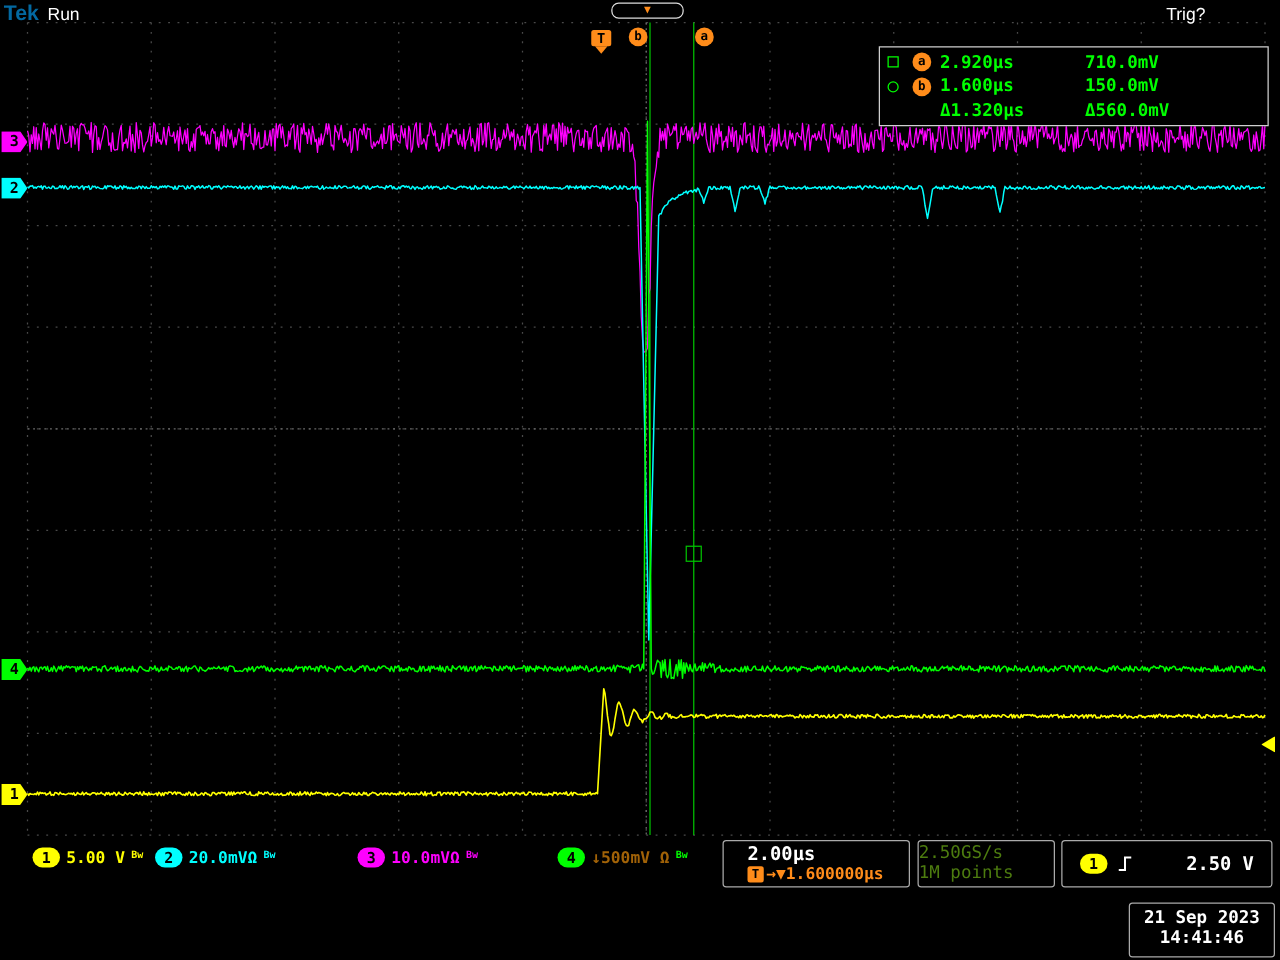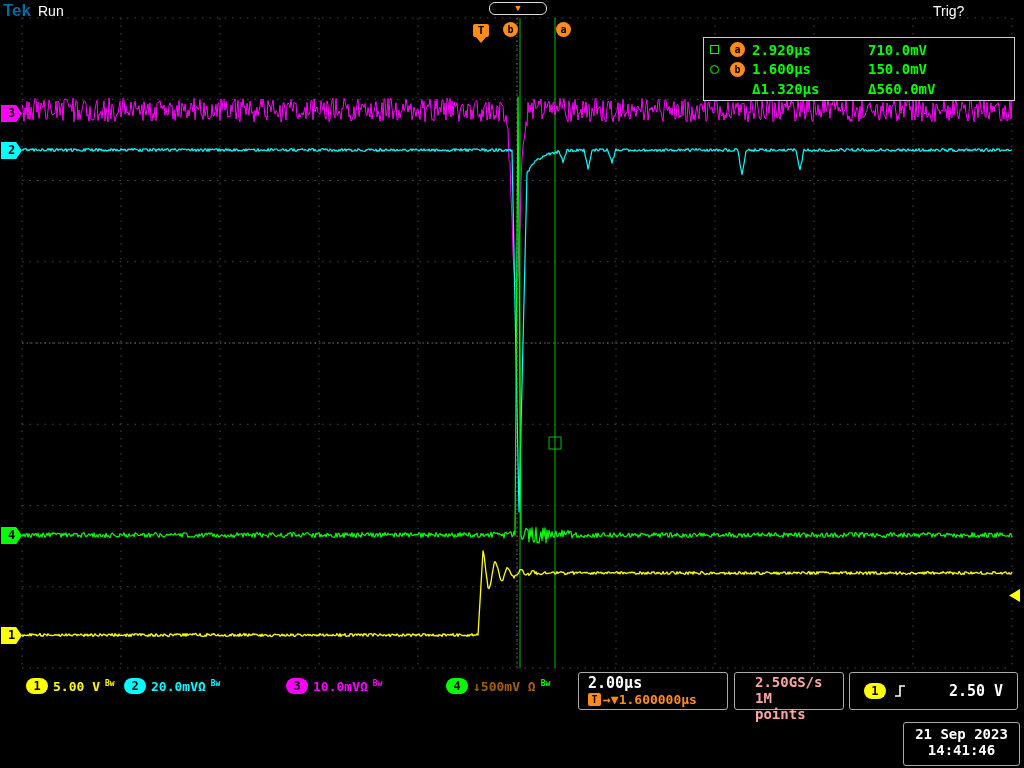--- a/index.html
+++ b/index.html
@@ -38,27 +38,27 @@
   .chtag{left:1px;width:21px;height:17px;color:#000;font:bold 12px/17px "DejaVu Sans Mono",monospace;
          text-align:center;clip-path:polygon(0 0,72% 0,100% 50%,72% 100%,0 100%);}
   .rmark{left:1009px;top:589px;width:11px;height:13px;background:#ffff00;clip-path:polygon(100% 0,0 50%,100% 100%);}
 
   
   .chgrp{top:676px;height:20px;display:flex;align-items:center;gap:5px;}
   .nbadge{display:inline-block;min-width:22px;height:16px;border-radius:8px;color:#000;
           font:bold 12px/16px "DejaVu Sans Mono",monospace;text-align:center;padding:0 2px;}
   .scale{font-weight:bold;font-size:13px;white-space:pre;}
   .bwg{font-size:8px;font-weight:bold;margin-top:-6px;}
-  .hbox{left:578px;top:672px;width:150px;height:38px;border:1px solid #aaa;border-radius:3px;padding:1px 9px;background:#000;}
+  .hbox{left:578px;top:672px;width:150px;height:38px;border:1px solid #aaa;border-radius:3px;padding:1px 19px;background:#000;}
   .hbox .l1{color:#fff;font-weight:bold;font-size:15px;}
   .hbox .l2{color:var(--orange);font-size:13px;font-weight:bold;display:flex;align-items:center;gap:2px;}
   .tb{width:13px;height:13px;background:var(--orange);color:#000;font:bold 10px/13px "DejaVu Sans Mono",monospace;
       text-align:center;border-radius:2px;display:inline-block;}
   .rbox{left:734px;top:672px;width:110px;height:38px;border:1px solid #aaa;border-radius:3px;
-        color:#fca5a5;font-weight:bold;font-size:14px;padding:1px 20px;background:#000;}
+        color:#4d7c0f;font-weight:normal;font-size:14px;padding:1px 0;background:#000;}
   .gbox{left:849px;top:672px;width:169px;height:38px;border:1px solid #aaa;border-radius:3px;background:#000;
         display:flex;align-items:center;justify-content:center;gap:8px;}
   .tlevel{color:#fff;font-weight:bold;font-size:15px;margin-left:35px;}
   .dtbox{left:903px;top:722px;width:117px;height:44px;border:1px solid #aaa;border-radius:3px;
          color:#fff;font-weight:bold;font-size:14px;text-align:center;padding-top:3px;background:#000;}
 </style>
 </head>
 <body>
 
 <div class="screen">

